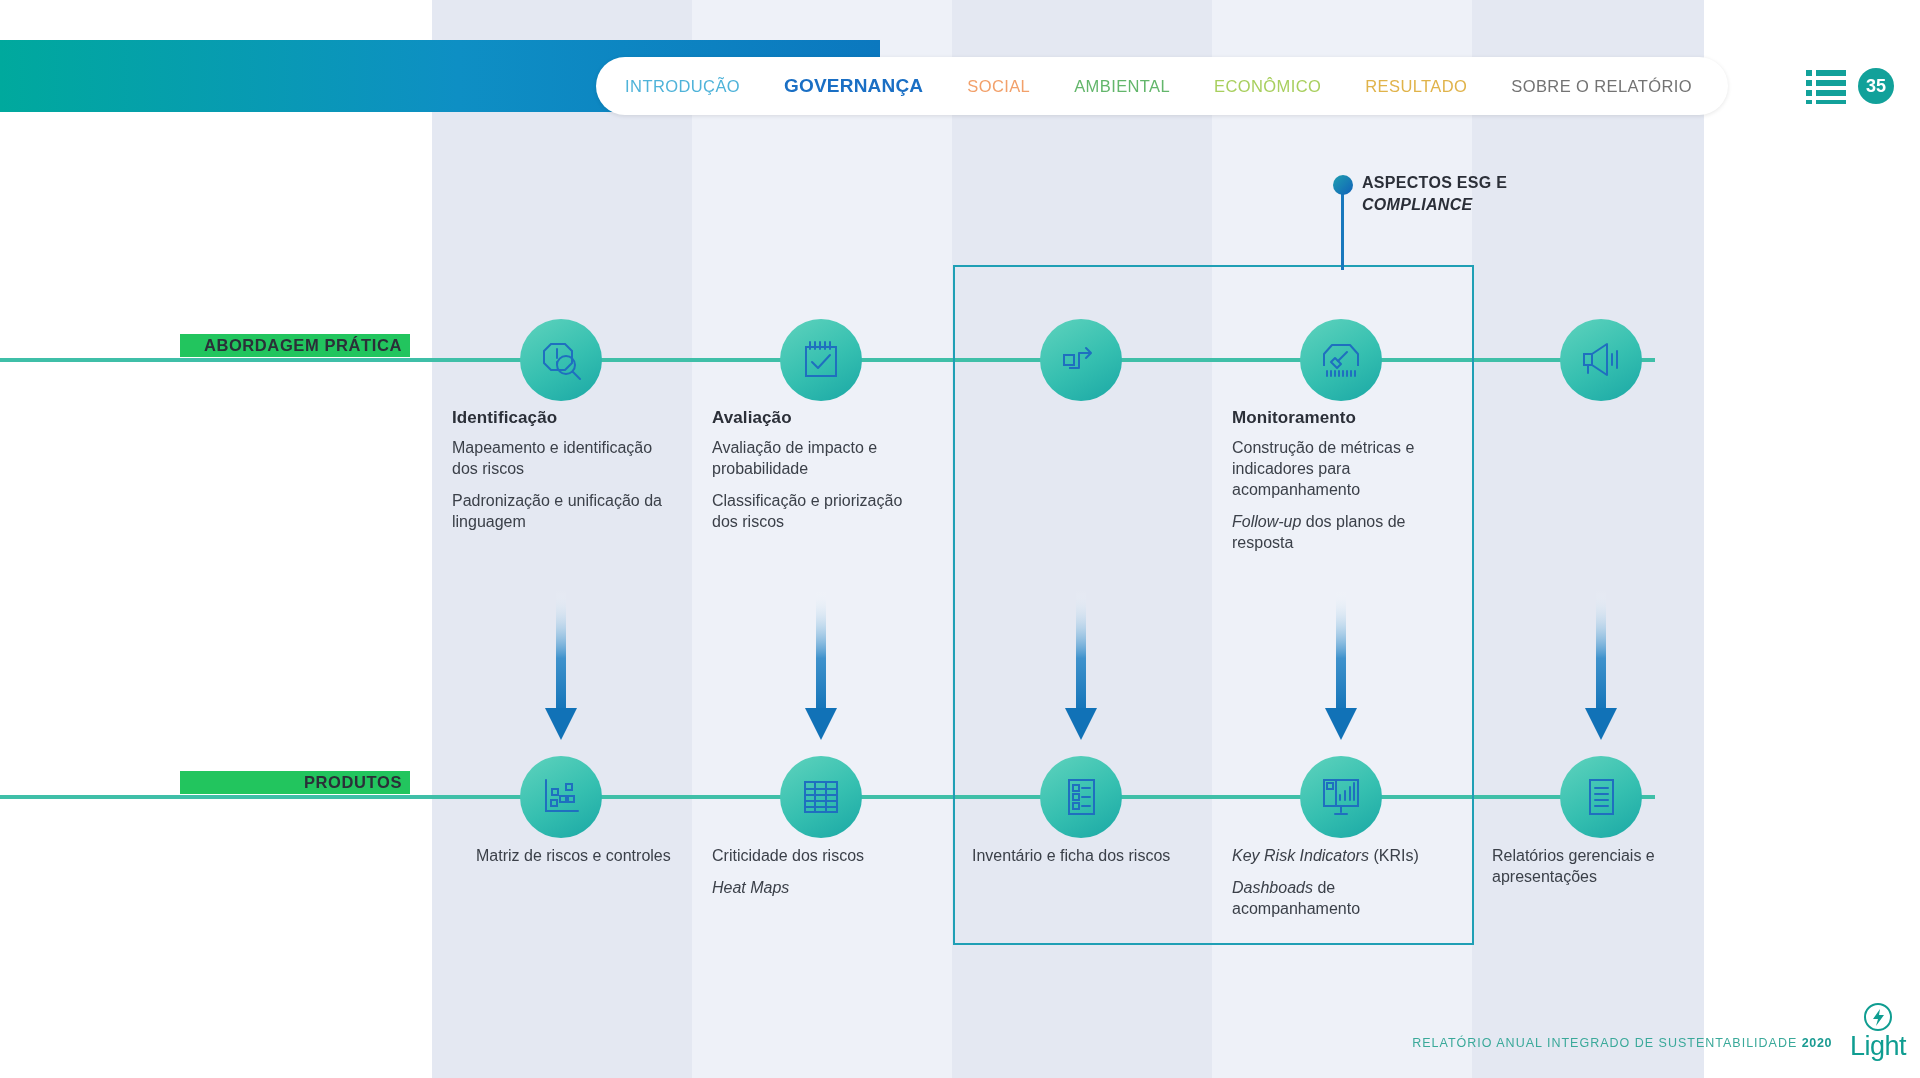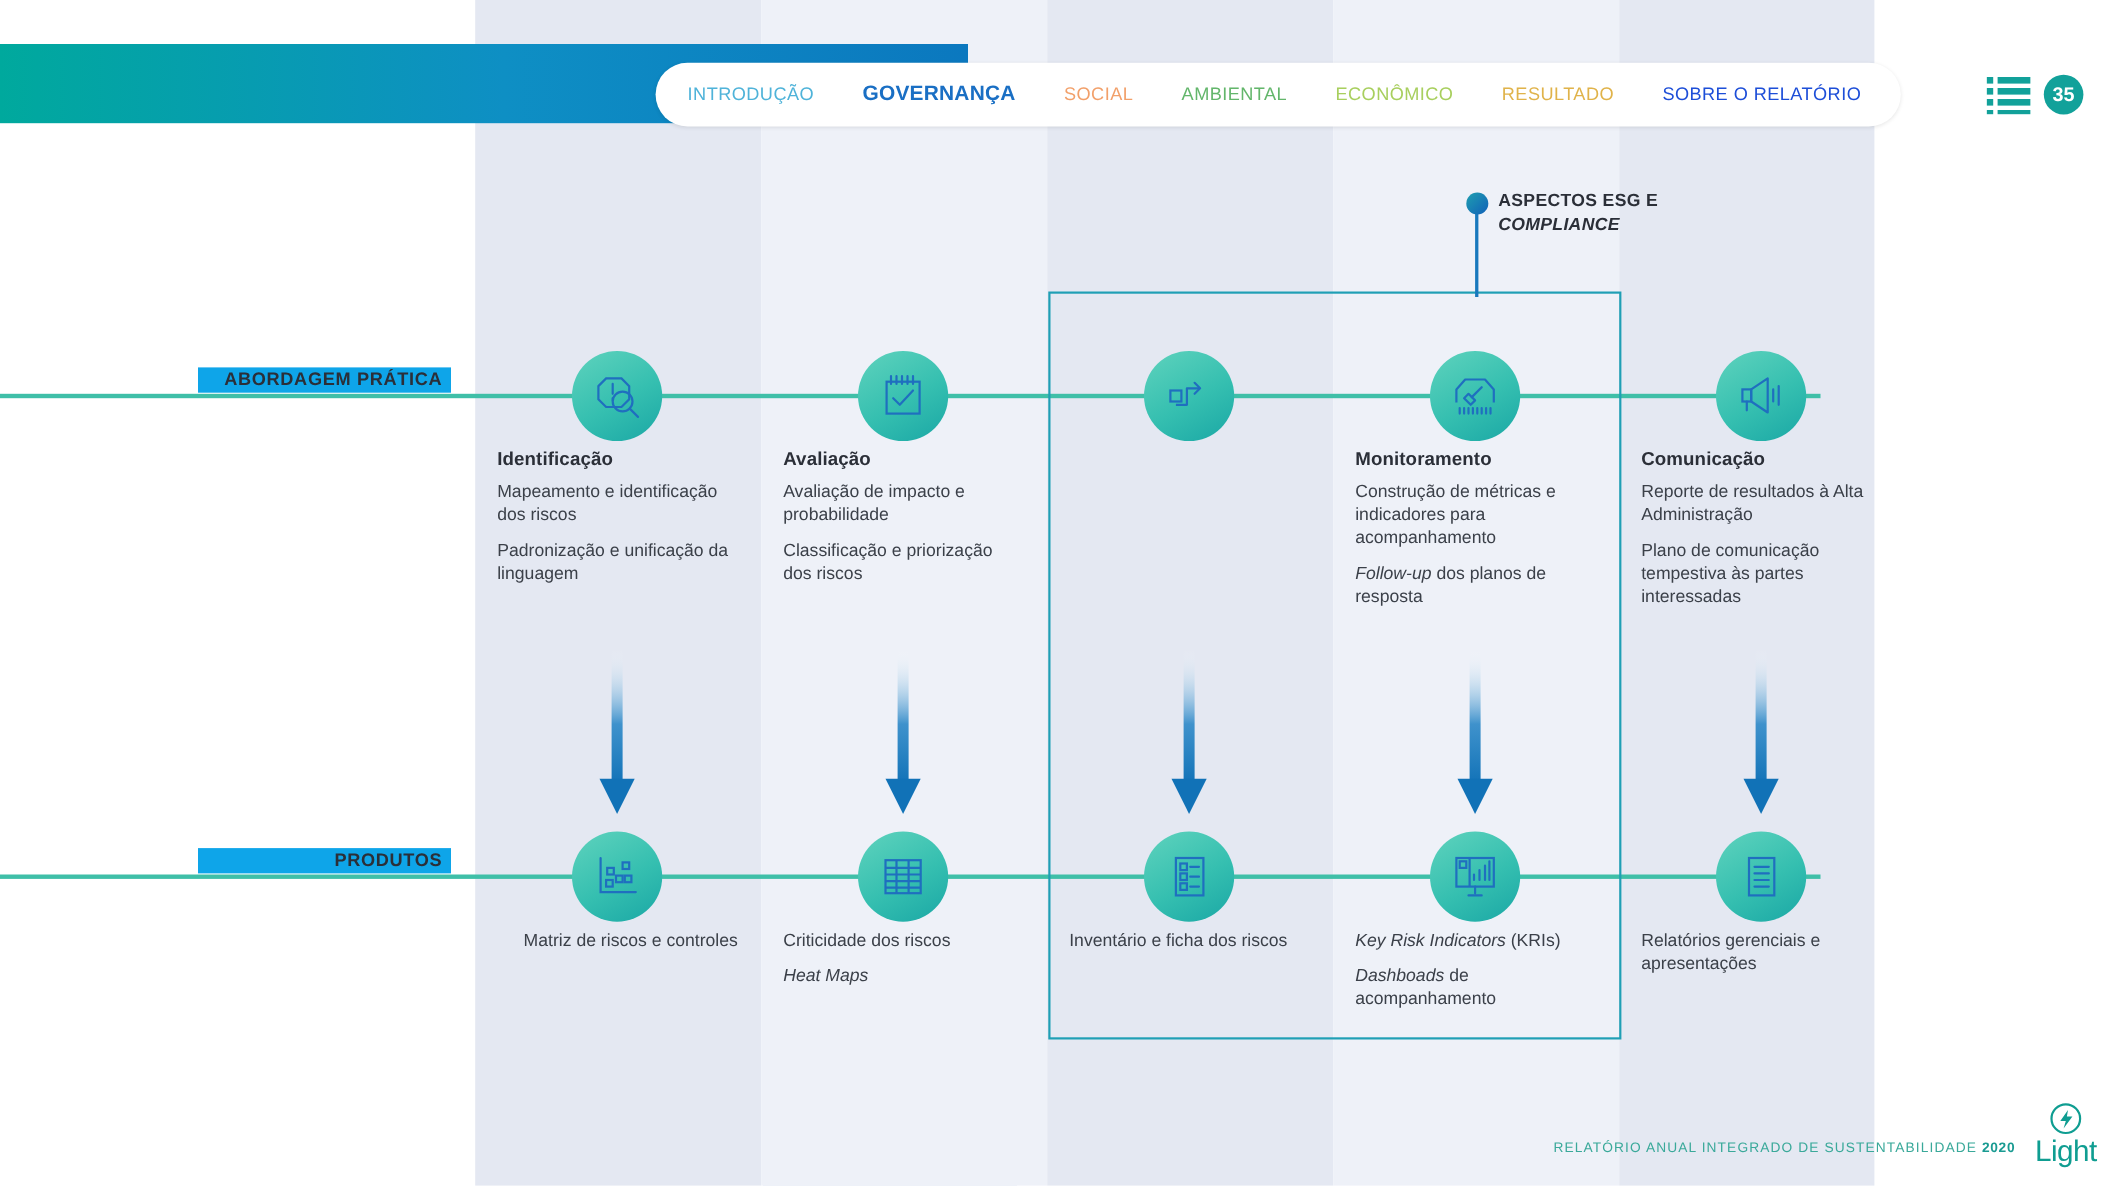--- a/index.html
+++ b/index.html
@@ -63,21 +63,21 @@
     background: #3fbfa8; z-index: 2;
   }
 
   
   .row-label {
     position: absolute;
     font-size: 16.5px; font-weight: bold; letter-spacing: 0.6px;
     color: #2b2f38;
     text-align: right;
     z-index: 3;
-    background: #0ea5e9;
+    background: #22c55e;
     padding: 2px 8px;
   }
 
   
   #highlight-box {
     position: absolute;
     left: 953px; top: 265px;
     width: 521px; height: 680px;
     border: 2px solid #1f7fc0;
     z-index: 3;
@@ -158,21 +158,21 @@
 
   <div id="topbar-gradient"></div>
 
   <nav id="navpill">
     <span class="nav-item" style="color: rgb(79, 179, 217);">INTRODUÇÃO</span>
     <span class="nav-item active" style="color: rgb(26, 111, 196);">GOVERNANÇA</span>
     <span class="nav-item" style="color: rgb(242, 160, 106);">SOCIAL</span>
     <span class="nav-item" style="color: rgb(99, 182, 107);">AMBIENTAL</span>
     <span class="nav-item" style="color: rgb(168, 207, 94);">ECONÔMICO</span>
     <span class="nav-item" style="color: rgb(224, 179, 74);">RESULTADO</span>
-    <span class="nav-item" style="color: #1d4ed8;">SOBRE O RELATÓRIO</span>
+    <span class="nav-item" style="color: #737373;">SOBRE O RELATÓRIO</span>
   </nav>
 
   <div id="toc-icon">
     <svg width="40" height="36" viewBox="0 0 40 36">
       <g fill="#12a19a">
         <rect x="0" y="2" width="6" height="6"></rect>
           <rect x="10" y="2" width="30" height="6"></rect>
         <rect x="0" y="12" width="6" height="6"></rect>
           <rect x="10" y="12" width="30" height="6"></rect>
         <rect x="0" y="22" width="6" height="6"></rect>
@@ -322,25 +322,20 @@
     <div class="col-p">Classificação e priorização dos riscos</div>
   </div>
 
 
   <div class="col-text" style="left:1232px; top:408px;">
     <div class="col-title">Monitoramento</div>
     <div class="col-p">Construção de métricas e indicadores para acompanhamento</div>
     <div class="col-p"><span class="ital">Follow-up</span><span> dos planos de resposta</span></div>
   </div>
 
-  <div class="col-text" style="left:1492px; top:408px;">
-    <div class="col-title">Comunicação</div>
-    <div class="col-p">Reporte de resultados à Alta Administração</div>
-    <div class="col-p">Plano de comunicação tempestiva às partes interessadas</div>
-  </div>
 
   <div class="down-arrow" style="left:541px; top:590px;">
     <svg width="40" height="152" viewBox="0 0 40 152">
       <defs>
           <linearGradient id="ag1" x1="0" y1="0" x2="0" y2="1">
         <stop offset="0%" stop-color="#ffffff" stop-opacity="0"></stop>
         <stop offset="55%" stop-color="#3f92cc"></stop>
         <stop offset="100%" stop-color="#1172b7"></stop>
       </linearGradient>
         </defs>

